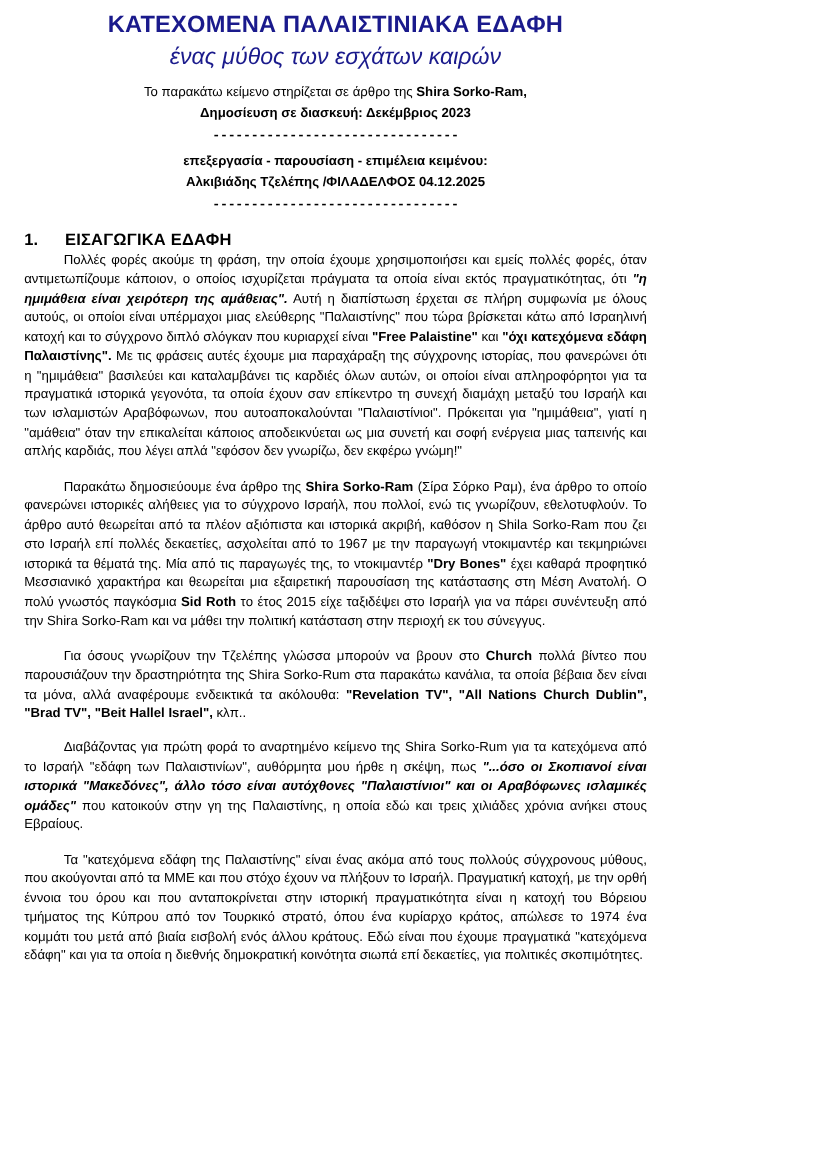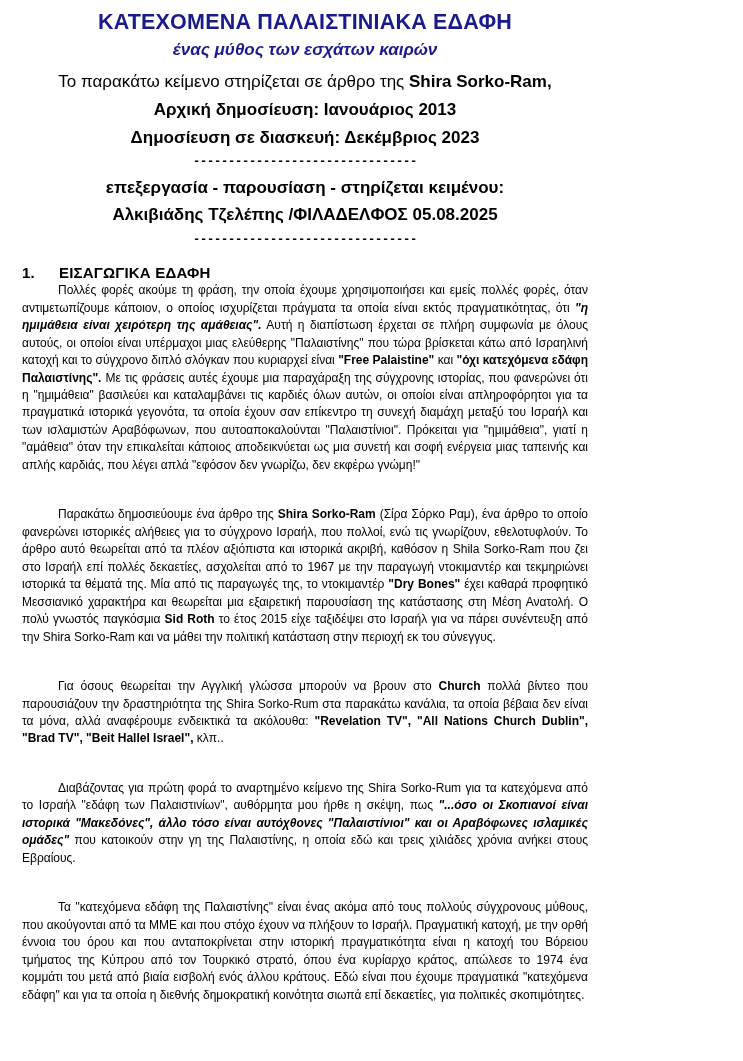--- a/index.html
+++ b/index.html
@@ -29,28 +29,28 @@
     text-align: center;
   }
   .doc-title {
     font-size: 21.5px;
     font-weight: bold;
     letter-spacing: 0.2px;
     line-height: 1.26;
     margin: 0 0 3px 0;
   }
   .doc-subtitle {
-    font-size: 17px;
-    font-weight: bold;
+    font-size: 21px;
+    font-weight: normal;
     font-style: italic;
     line-height: 1.26;
     margin: 0 0 8px 0;
   }
   .credit-line {
-    font-size: 17px;
+    font-size: 12px;
     font-weight: bold;
     line-height: 1.62;
     margin: 0;
   }
   .credit-line .light {
     font-weight: normal;
   }
   .sep-dashes {
     font-family: "Liberation Mono", "DejaVu Sans Mono", monospace;
     font-size: 12px;
@@ -93,65 +93,64 @@
     text-align: justify;
     text-justify: inter-word;
     hyphens: manual;
   }
   .body-copy p {
     margin: 0;
     text-indent: 36px;
     padding-bottom: 2px;
   }
   .body-copy p.para-gap {
-    margin-top: 30px;
+    margin-top: 12px;
   }
   b, strong { font-weight: bold; }
   .bi { font-weight: bold; font-style: italic; }
 </style>
 </head>
 <body>
 
 <div class="page">
 
   <div class="doc-header">
 
     <h1 class="doc-title" id="doc-title" style="color: rgb(26, 26, 140);">ΚΑΤΕΧΟΜΕΝΑ ΠΑΛΑΙΣΤΙΝΙΑΚΑ ΕΔΑΦΗ</h1>
 
     <h2 class="doc-subtitle" id="doc-subtitle" style="color: rgb(26, 26, 140);">ένας μύθος των εσχάτων καιρών</h2>
 
     <p class="credit-line">
       <span class="light">Το παρακάτω κείμενο στηρίζεται σε άρθρο της </span><span>Shira Sorko-Ram,</span>
     </p>
 
-    <p class="credit-line">Αρχική δημοσίευση: Ιανουάριος 2013</p>
 
     <p class="credit-line">Δημοσίευση σε διασκευή: Δεκέμβριος 2023</p>
 
     <div class="sep-dashes">--------------------------------</div>
 
     <div class="editor-block">
-      <p class="credit-line">επεξεργασία - παρουσίαση - στηρίζεται κειμένου:</p>
-      <p class="credit-line">Αλκιβιάδης Τζελέπης /ΦΙΛΑΔΕΛΦΟΣ 05.08.2025</p>
+      <p class="credit-line">επεξεργασία - παρουσίαση - επιμέλεια κειμένου:</p>
+      <p class="credit-line">Αλκιβιάδης Τζελέπης /ΦΙΛΑΔΕΛΦΟΣ 04.12.2025</p>
     </div>
 
     <div class="sep-dashes">--------------------------------</div>
   </div>
 
   <div class="section-heading">
     <span class="num">1.</span>
     <span class="heading-text">ΕΙΣΑΓΩΓΙΚΑ ΕΔΑΦΗ</span>
   </div>
 
   <div class="body-copy">
 
     <p><span>Πολλές φορές ακούμε τη φράση, την οποία έχουμε χρησιμοποιήσει και εμείς πολλές φορές, όταν αντιμετωπίζουμε κάποιον, ο οποίος ισχυρίζεται πράγματα τα οποία είναι εκτός πραγματικότητας, ότι </span><span class="bi">"η ημιμάθεια είναι χειρότερη της αμάθειας".</span><span> Αυτή η διαπίστωση έρχεται σε πλήρη συμφωνία με όλους αυτούς, οι οποίοι είναι υπέρμαχοι μιας ελεύθερης "Παλαιστίνης" που τώρα βρίσκεται κάτω από Ισραηλινή κατοχή και το σύγχρονο διπλό σλόγκαν που κυριαρχεί είναι </span><b>"Free Palaistine"</b><span> και </span><b>"όχι κατεχόμενα εδάφη Παλαιστίνης".</b><span> Με τις φράσεις αυτές έχουμε μια παραχάραξη της σύγχρονης ιστορίας, που φανερώνει ότι η "ημιμάθεια" βασιλεύει και καταλαμβάνει τις καρδιές όλων αυτών, οι οποίοι είναι απληροφόρητοι για τα πραγματικά ιστορικά γεγονότα, τα οποία έχουν σαν επίκεντρο τη συνεχή διαμάχη μεταξύ του Ισραήλ και των ισλαμιστών Αραβόφωνων, που αυτοαποκαλούνται "Παλαιστίνιοι". Πρόκειται για "ημιμάθεια", γιατί η "αμάθεια" όταν την επικαλείται κάποιος αποδεικνύεται ως μια συνετή και σοφή ενέργεια μιας ταπεινής και απλής καρδιάς, που λέγει απλά "εφόσον δεν γνωρίζω, δεν εκφέρω γνώμη!"</span></p>
 
     <p class="para-gap"><span>Παρακάτω δημοσιεύουμε ένα άρθρο της </span><b>Shira Sorko-Ram</b><span> (Σίρα Σόρκο Ραμ), ένα άρθρο το οποίο φανερώνει ιστορικές αλήθειες για το σύγχρονο Ισραήλ, που πολλοί, ενώ τις γνωρίζουν, εθελοτυφλούν. Το άρθρο αυτό θεωρείται από τα πλέον αξιόπιστα και ιστορικά ακριβή, καθόσον η Shila Sorko-Ram που ζει στο Ισραήλ επί πολλές δεκαετίες, ασχολείται από το 1967 με την παραγωγή ντοκιμαντέρ και τεκμηριώνει ιστορικά τα θέματά της. Μία από τις παραγωγές της, το ντοκιμαντέρ </span><b>"Dry Bones"</b><span> έχει καθαρά προφητικό Μεσσιανικό χαρακτήρα και θεωρείται μια εξαιρετική παρουσίαση της κατάστασης στη Μέση Ανατολή. Ο πολύ γνωστός παγκόσμια </span><b>Sid Roth</b><span> το έτος 2015 είχε ταξιδέψει στο Ισραήλ για να πάρει συνέντευξη από την Shira Sorko-Ram και να μάθει την πολιτική κατάσταση στην περιοχή εκ του σύνεγγυς.</span></p>
 
-    <p class="para-gap"><span>Για όσους θεωρείται την Αγγλική γλώσσα μπορούν να βρουν στο </span><b>Church</b><span> πολλά βίντεο που παρουσιάζουν την δραστηριότητα της Shira Sorko-Rum στα παρακάτω κανάλια, τα οποία βέβαια δεν είναι τα μόνα, αλλά αναφέρουμε ενδεικτικά τα ακόλουθα: </span><b>"Revelation TV", "All Nations Church Dublin", "Brad TV", "Beit Hallel Israel",</b><span> κλπ..</span></p>
+    <p class="para-gap"><span>Για όσους γνωρίζουν την Τζελέπης γλώσσα μπορούν να βρουν στο </span><b>Church</b><span> πολλά βίντεο που παρουσιάζουν την δραστηριότητα της Shira Sorko-Rum στα παρακάτω κανάλια, τα οποία βέβαια δεν είναι τα μόνα, αλλά αναφέρουμε ενδεικτικά τα ακόλουθα: </span><b>"Revelation TV", "All Nations Church Dublin", "Brad TV", "Beit Hallel Israel",</b><span> κλπ..</span></p>
 
     <p class="para-gap"><span>Διαβάζοντας για πρώτη φορά το αναρτημένο κείμενο της Shira Sorko-Rum για τα κατεχόμενα από το Ισραήλ "εδάφη των Παλαιστινίων", αυθόρμητα μου ήρθε η σκέψη, πως </span><span class="bi">"...όσο οι Σκοπιανοί είναι ιστορικά "Μακεδόνες", άλλο τόσο είναι αυτόχθονες "Παλαιστίνιοι" και οι Αραβόφωνες ισλαμικές ομάδες"</span><span> που κατοικούν στην γη της Παλαιστίνης, η οποία εδώ και τρεις χιλιάδες χρόνια ανήκει στους Εβραίους.</span></p>
 
     <p class="para-gap">Τα "κατεχόμενα εδάφη της Παλαιστίνης" είναι ένας ακόμα από τους πολλούς σύγχρονους μύθους, που ακούγονται από τα ΜΜΕ και που στόχο έχουν να πλήξουν το Ισραήλ. Πραγματική κατοχή, με την ορθή έννοια του όρου και που ανταποκρίνεται στην ιστορική πραγματικότητα είναι η κατοχή του Βόρειου τμήματος της Κύπρου από τον Τουρκικό στρατό, όπου ένα κυρίαρχο κράτος, απώλεσε το 1974 ένα κομμάτι του μετά από βιαία εισβολή ενός άλλου κράτους. Εδώ είναι που έχουμε πραγματικά "κατεχόμενα εδάφη" και για τα οποία η διεθνής δημοκρατική κοινότητα σιωπά επί δεκαετίες, για πολιτικές σκοπιμότητες.</p>
 
   </div>
 </div>
 
 </body></html>

